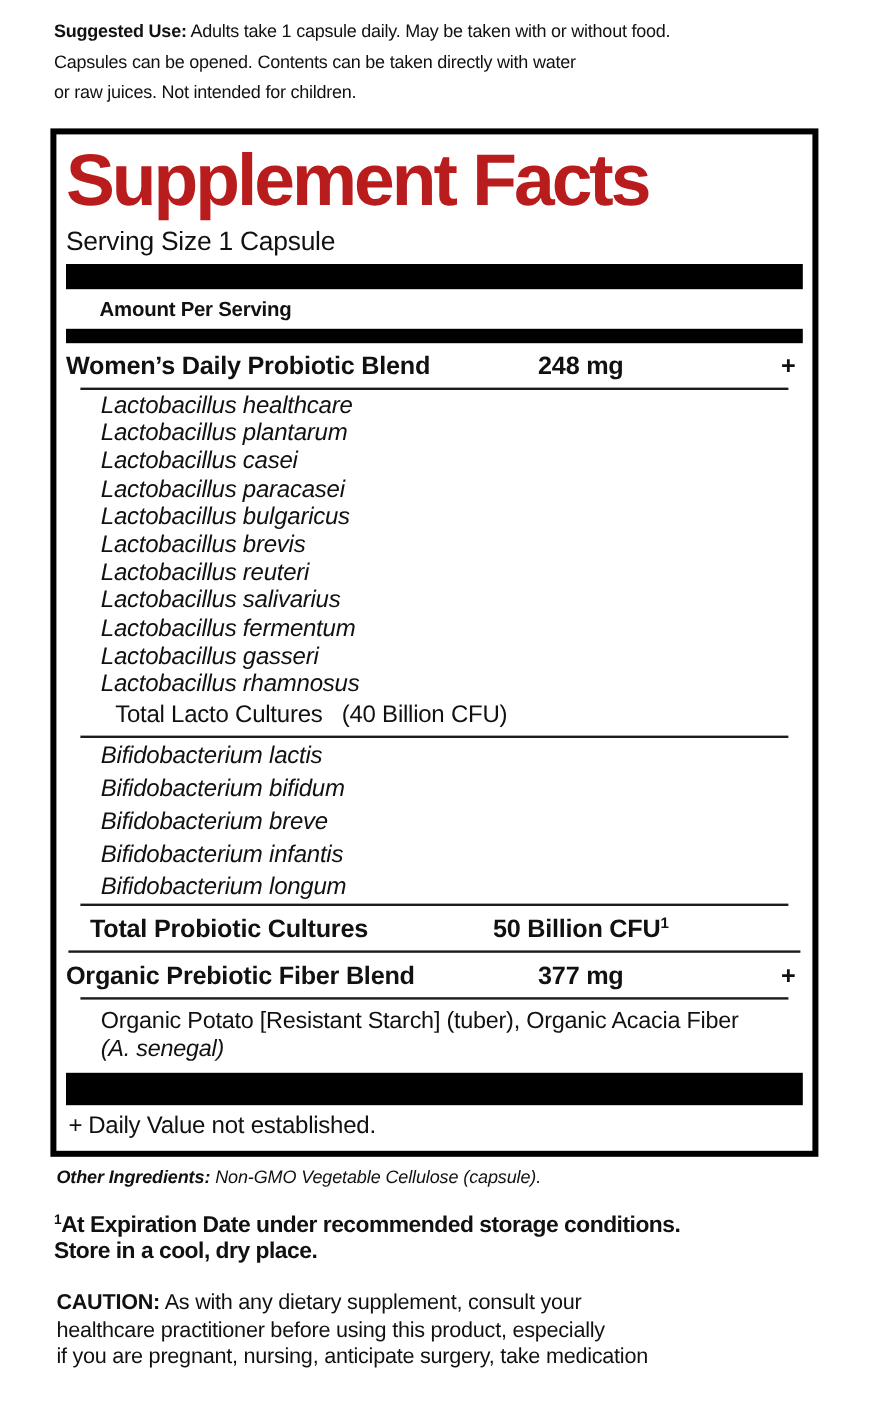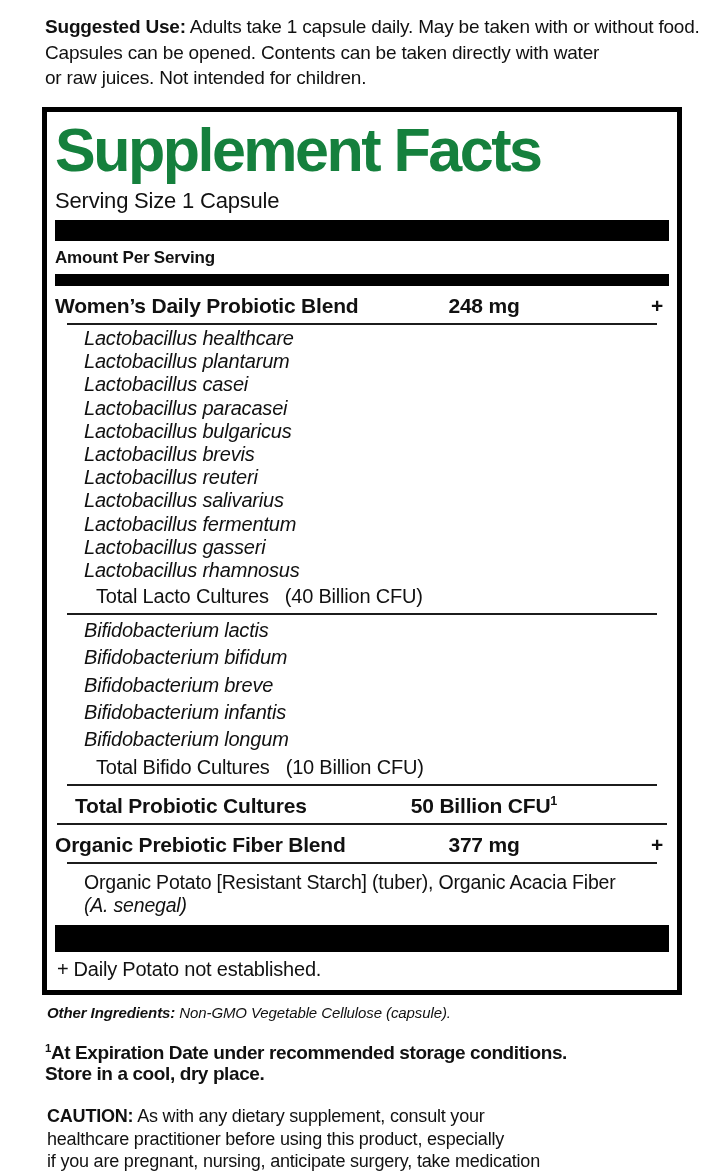--- a/index.html
+++ b/index.html
@@ -7,45 +7,45 @@
   body {
     width:725px; height:1174px;
     font-family:"Liberation Sans", "DejaVu Sans", sans-serif;
     color:#111; position:relative; overflow:hidden;
   }
   sup { font-size:60%; vertical-align:super; line-height:0; }
 
   
   .suggested {
     margin:14px 20px 16px 45px;
-    font-size:19px; line-height:25.5px; letter-spacing:-0.2px;
+    font-size:15px; line-height:25.5px; letter-spacing:-0.2px;
     width:650px;
   }
   .suggested .line { display:block; white-space:nowrap; }
   .suggested b { font-weight:bold; }
 
   
   .panel {
     margin:13px 0 0 42px;
     width:640px;
     border:5px solid #000;
     background:#fff;
     padding:0 8px;
   }
   .panel-title {
     font-size:61px; font-weight:bold; letter-spacing:-2.5px;
     line-height:64px; margin:6px 0 8px 0; white-space:nowrap;
-    color:#15803d;
+    color:#b91c1c;
   }
   .serving-line { font-size:22px; line-height:22.5px; letter-spacing:-0.2px; }
   .bar { background:#000; }
   .bar-1 { height:21px; margin-top:8px; }
   .bar-2 { height:12px; }
   .bar-3 { height:27px; margin-top:5px; }
-  .aps { font-size:17px; font-weight:bold; padding:7px 0 6px 0; letter-spacing:-0.2px; }
+  .aps { font-size:17px; font-weight:bold; padding:7px 0 6px 0; letter-spacing:-0.2px;margin-left:28px; }
 
   .row { display:flex; align-items:baseline; }
   .row-name { flex:1; white-space:nowrap; }
   .row-amount { flex:0 0 200px; text-align:center; white-space:nowrap; }
   .row-dv { flex:0 0 85px; text-align:right; padding-right:6px; }
   .row-main { font-size:21px; font-weight:bold; padding:8px 0 5px 0; letter-spacing:-0.2px; }
   .row-main .row-name.indent { padding-left:20px; }
 
   .rule { border-top:2.4px solid #1c1c1c; margin:0 12px; }
   .rule-full { border-top:2.4px solid #1c1c1c; margin:0 2px; }
@@ -131,23 +131,20 @@
   </div>
   <div class="rule"></div>
 
   <ul class="species bifido">
     <li>Bifidobacterium lactis</li>
     <li>Bifidobacterium bifidum</li>
     <li>Bifidobacterium breve</li>
     <li>Bifidobacterium infantis</li>
     <li>Bifidobacterium longum</li>
   </ul>
-  <div class="total-line">
-    <span>Total Bifido Cultures</span><span class="t-amt">(10 Billion CFU)</span>
-  </div>
   <div class="rule"></div>
 
   <div class="row row-main">
     <span class="row-name indent">Total Probiotic Cultures</span>
     <span class="row-amount"><span>50 Billion CFU</span><sup>1</sup></span>
     <span class="row-dv"></span>
   </div>
   <div class="rule-full"></div>
 
   <div class="row row-main">
@@ -157,21 +154,21 @@
   </div>
   <div class="rule"></div>
 
   <div class="fiber-ingredients">
     <span>Organic Potato [Resistant Starch] (tuber), Organic Acacia Fiber</span>
     <span class="it">(A. senegal)</span>
   </div>
 
   <div class="bar bar-3"></div>
   <div class="dv-note">
-    <span class="plus">+</span><span>Daily Potato not established.</span>
+    <span class="plus">+</span><span>Daily Value not established.</span>
   </div>
 </div>
 
 <div class="other-ing">
   <b>Other Ingredients:</b> <span>Non-GMO Vegetable Cellulose (capsule).</span>
 </div>
 
 <div class="expiration">
   <span class="line"><sup>1</sup><span>At Expiration Date under recommended storage conditions.</span></span>
   <span class="line">Store in a cool, dry place.</span>

